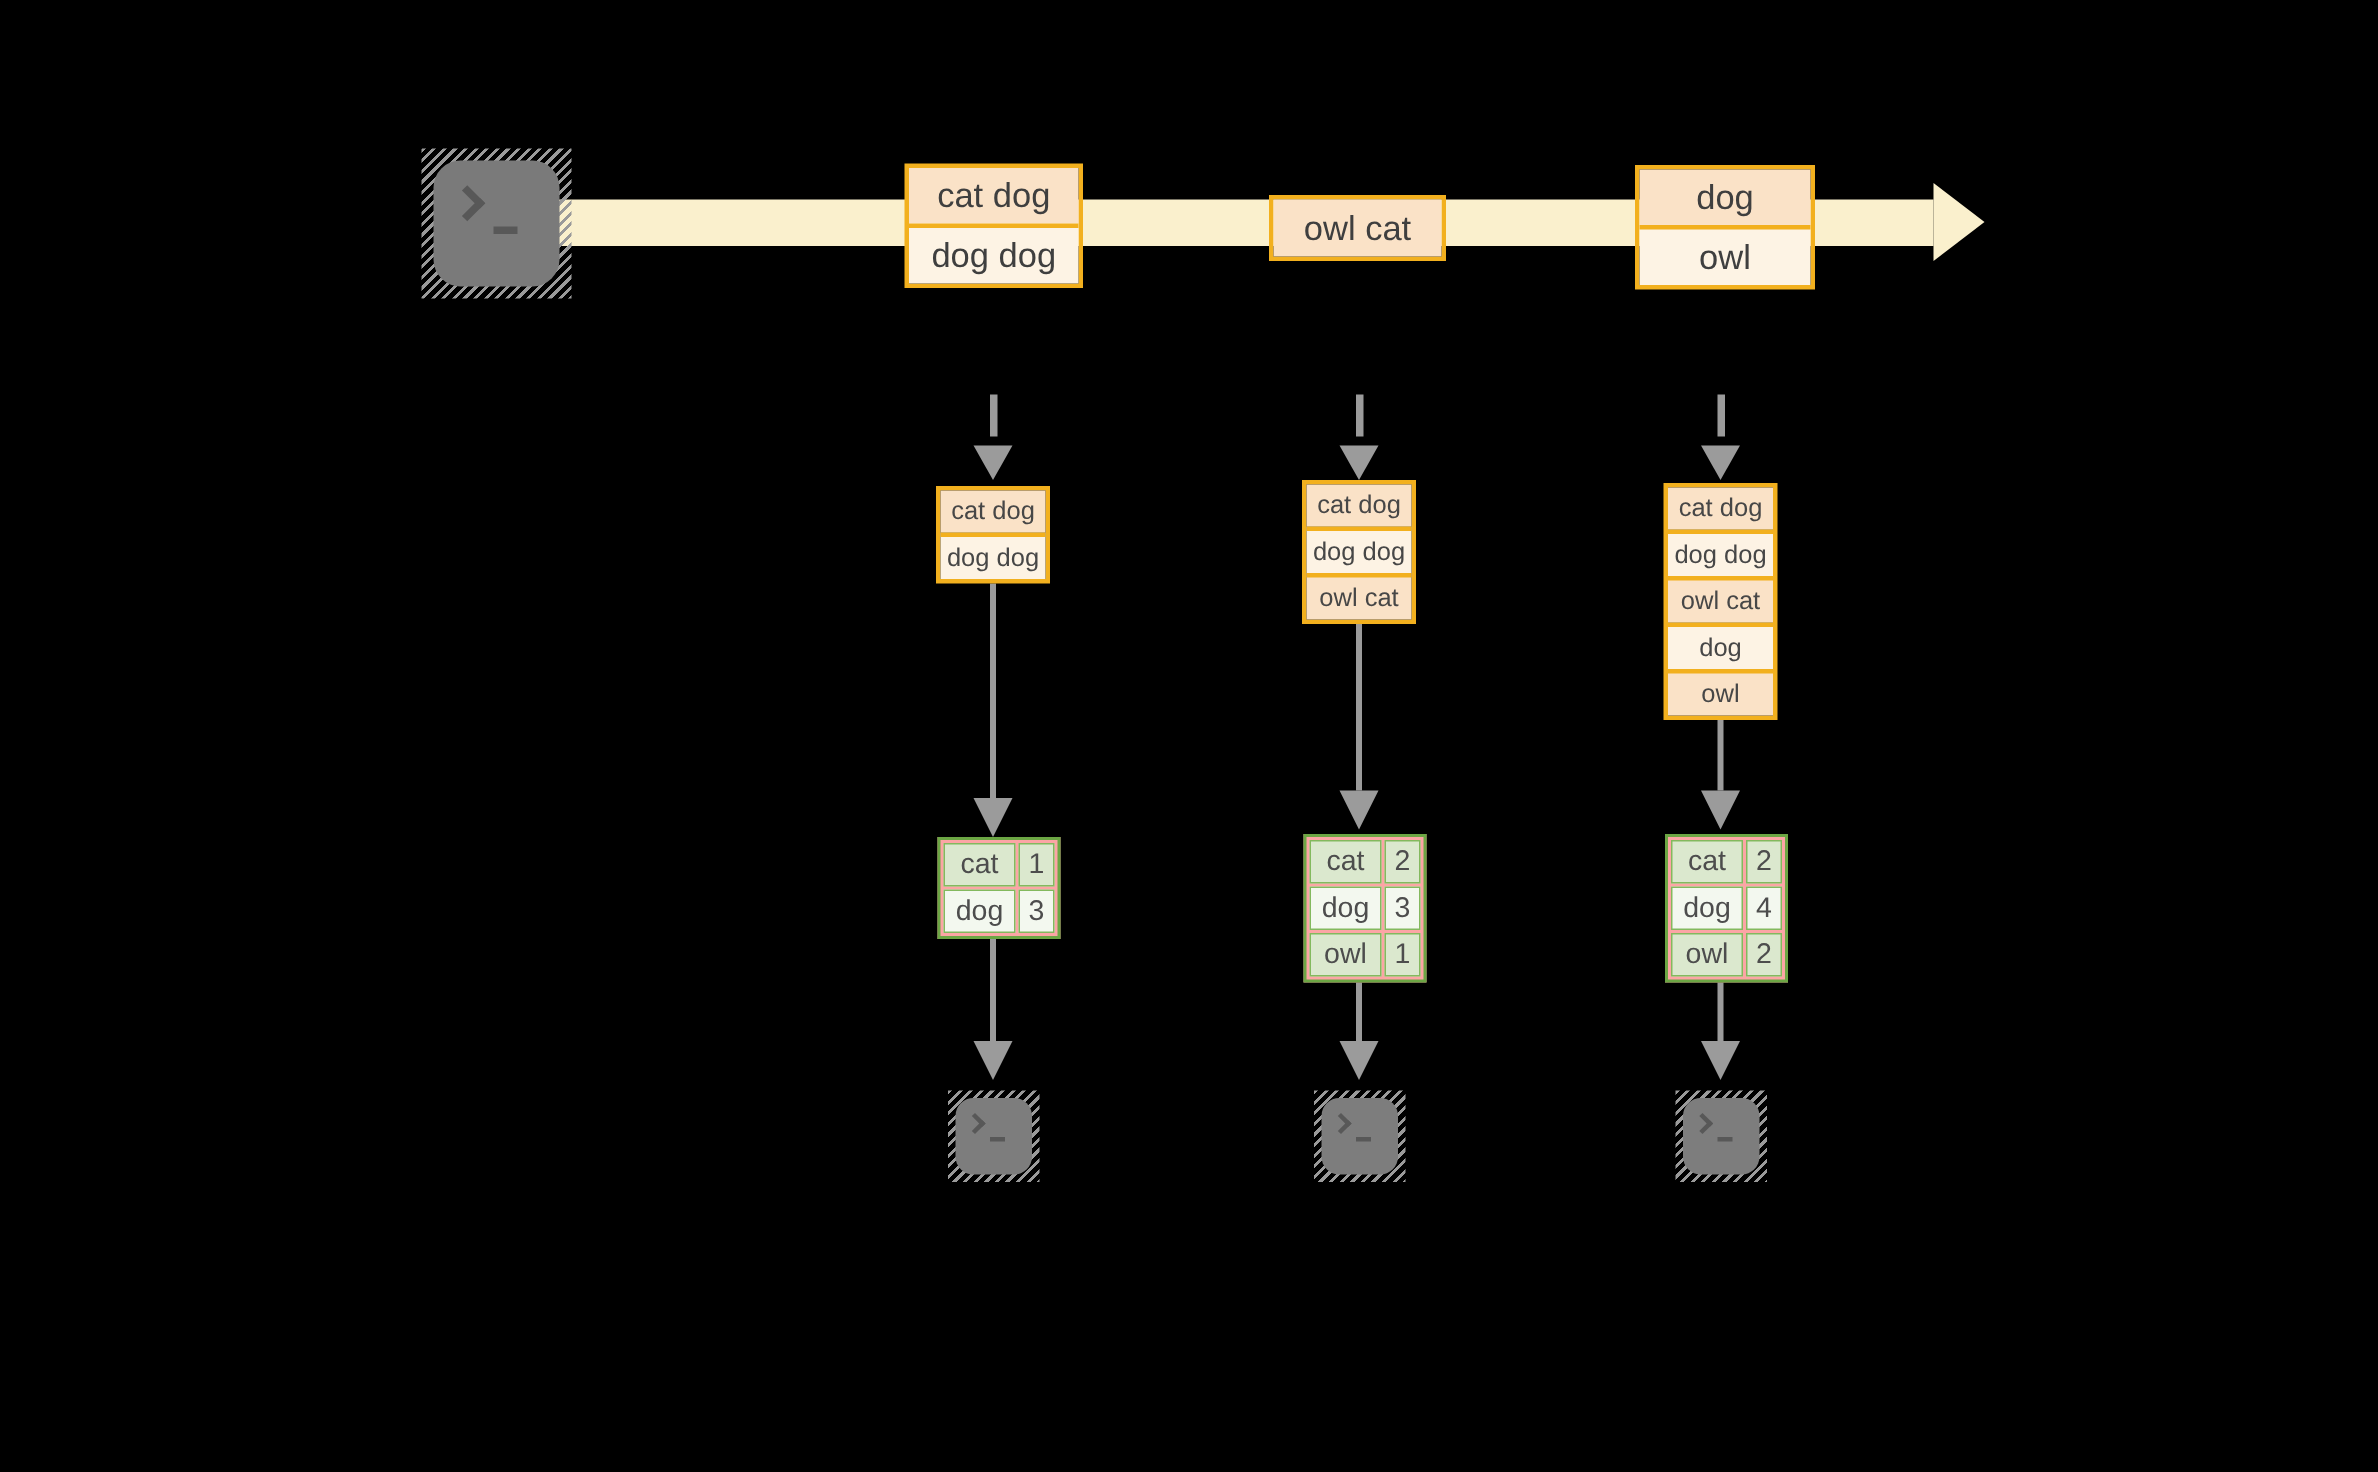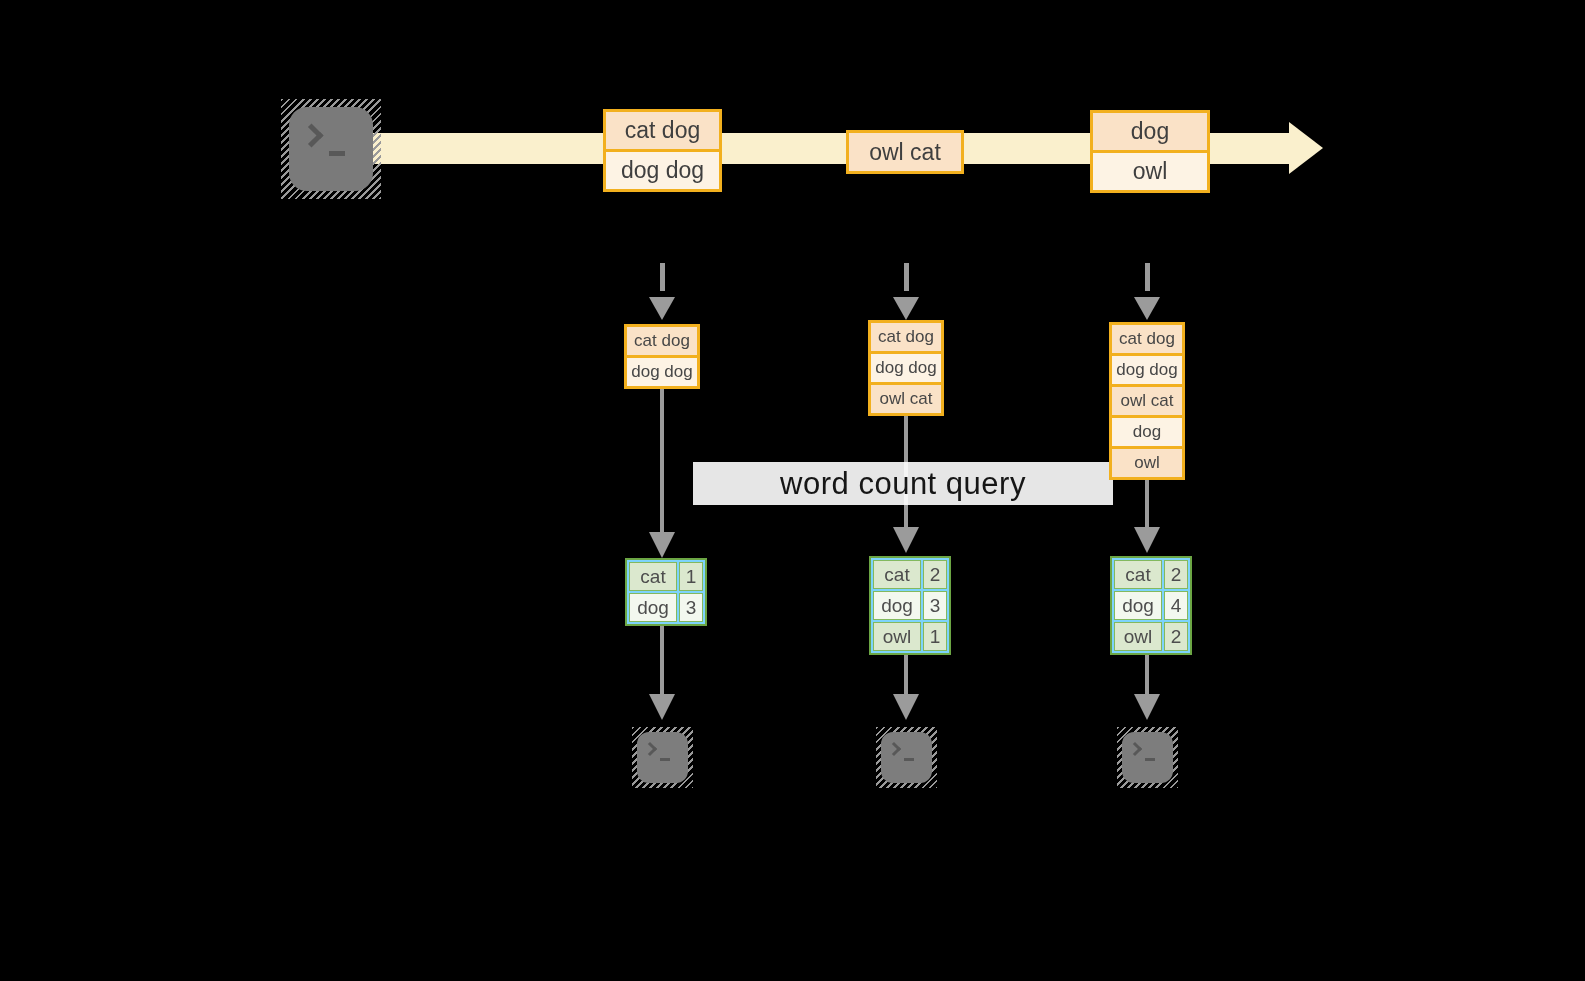--- a/index.html
+++ b/index.html
@@ -41,21 +41,21 @@
   .stack-row:nth-child(even){background:#FDF3E4;}
   
   .banner{position:absolute;left:693px;top:462px;width:420px;height:43px;background:rgba(255,255,255,0.9);
     z-index:2;display:flex;align-items:center;justify-content:center;}
   .banner span{font-size:31px;font-weight:300;color:#161616;letter-spacing:0.5px;}
   
   .vline{position:absolute;width:4px;background:#9b9b9b;z-index:1;}
   .vhead{position:absolute;width:0;height:0;z-index:1;
     border-left:13px solid transparent;border-right:13px solid transparent;border-top:26px solid #9b9b9b;}
   
-  .gtable{position:absolute;width:74px;z-index:3;background:#7dd3fc;border:2px solid #6CA644;padding:2px;
+  .gtable{position:absolute;width:74px;z-index:3;background:#fca5a5;border:2px solid #6CA644;padding:2px;
     box-sizing:content-box;display:flex;flex-direction:column;gap:2px;}
   .g-row{display:flex;gap:2px;height:29px;}
   .g-cell{border:1px solid #83B95E;display:flex;align-items:center;justify-content:center;font-size:19px;color:#4d4d4d;box-sizing:border-box;}
   .g-word{flex:1;}
   .g-num{width:24px;}
   .g-row:nth-child(odd) .g-cell{background:#DBE8CE;}
   .g-row:nth-child(even) .g-cell{background:#F3F8EF;}
 </style>
 </head>
 <body>
@@ -107,23 +107,20 @@
     <div class="stack-row">owl cat</div>
   </div>
   <div class="stack" style="left:1109px;top:322px;">
     <div class="stack-row">cat dog</div>
     <div class="stack-row">dog dog</div>
     <div class="stack-row">owl cat</div>
     <div class="stack-row">dog</div>
     <div class="stack-row">owl</div>
   </div>
 
-  <div class="banner">
-    <span>word count query</span>
-  </div>
 
   <div class="vline" style="left:660px;top:389px;height:143px;"></div>
   <div class="vhead" style="left:649px;top:532px;"></div>
   <div class="vline" style="left:904px;top:416px;height:111px;"></div>
   <div class="vhead" style="left:893px;top:527px;"></div>
   <div class="vline" style="left:1145px;top:480px;height:47px;"></div>
   <div class="vhead" style="left:1134px;top:527px;"></div>
 
   <div class="gtable" style="left:625px;top:558px;">
     <div class="g-row">

